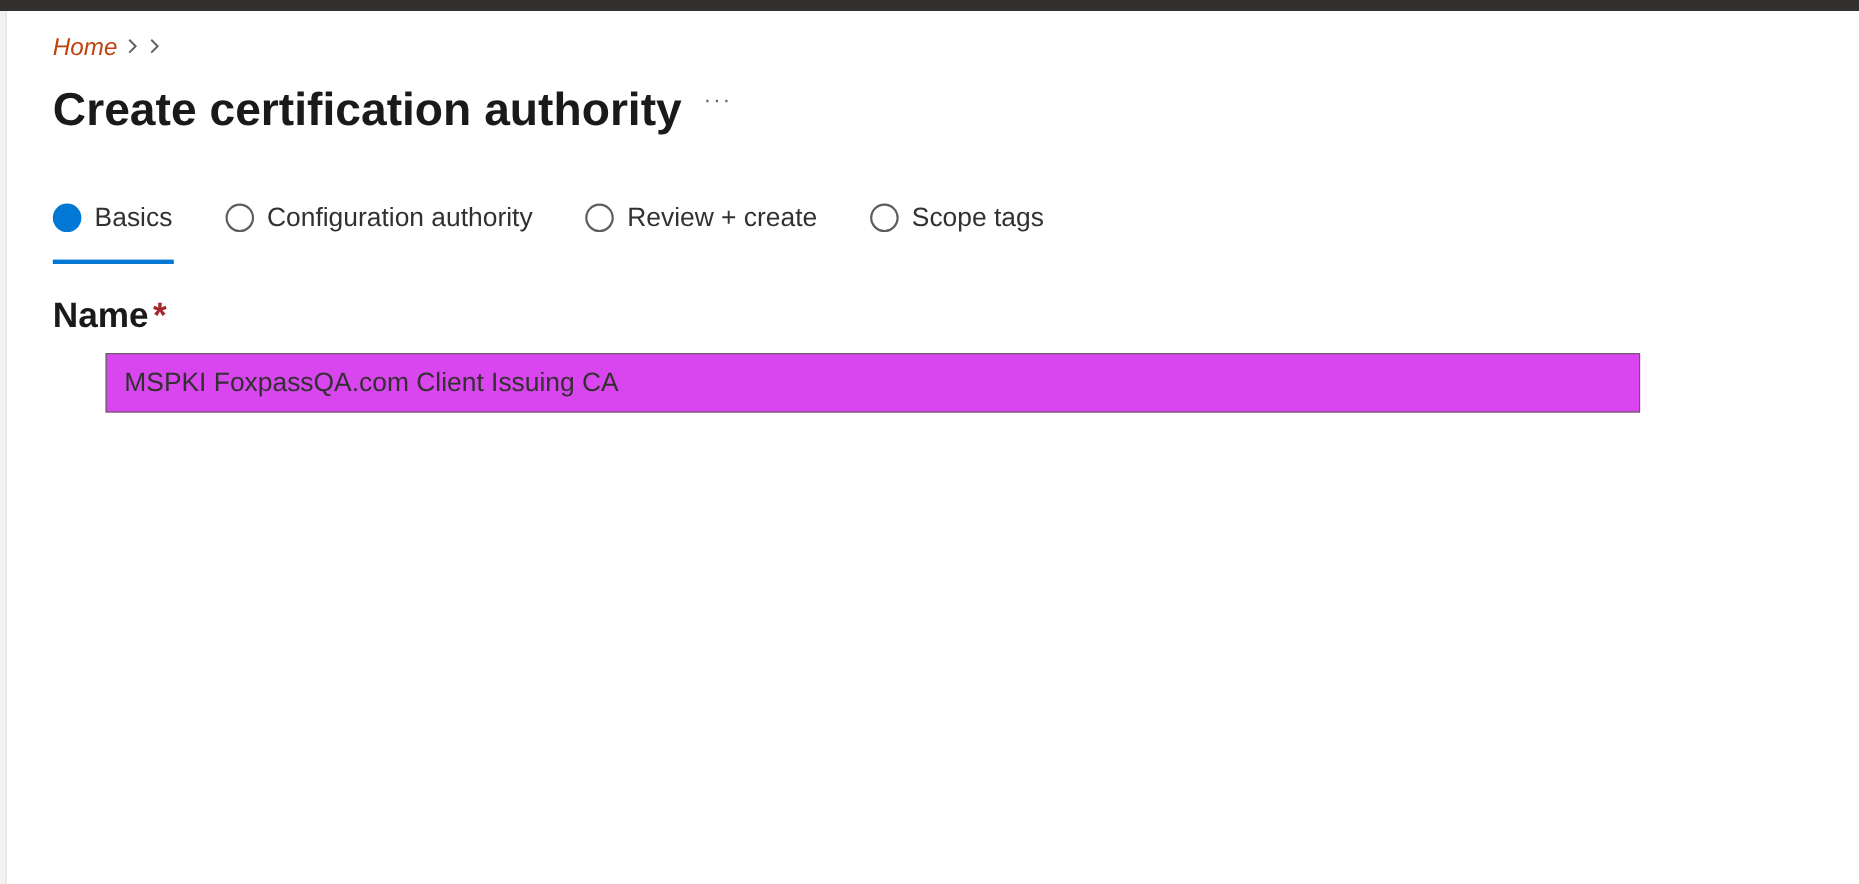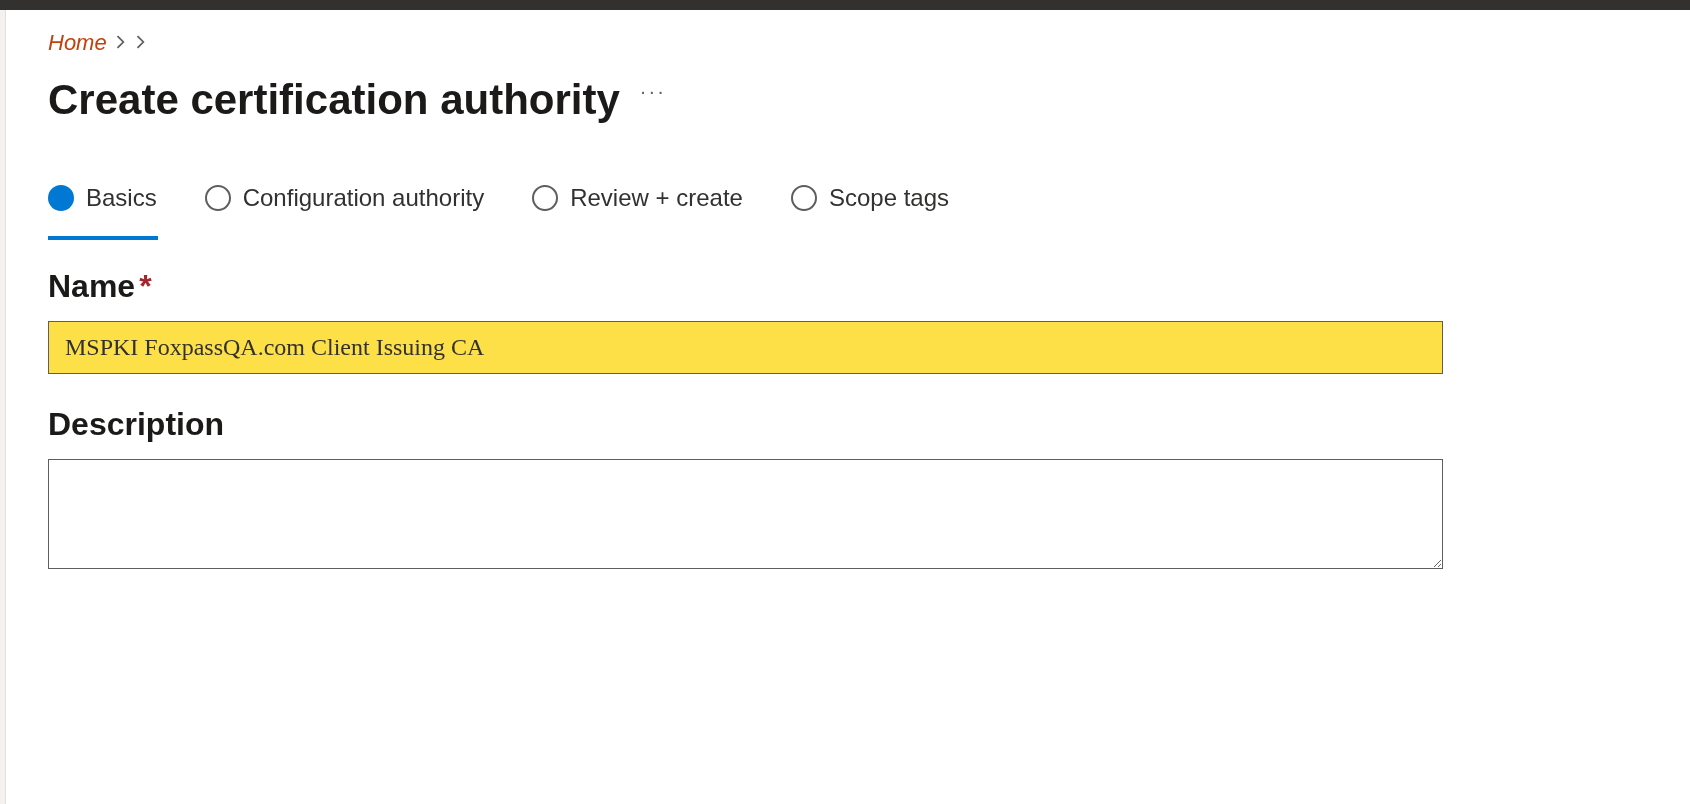--- a/index.html
+++ b/index.html
@@ -115,25 +115,26 @@
     }
     .required-star {
       color: #a4262c;
       margin-left: 4px;
     }
     .text-input {
       width: 1395px;
       max-width: 100%;
       padding: 12px 16px;
       font-size: 24px;
-      font-family: Liberation Serif, serif;
+      font-family: Liberation Sans, sans-serif;
       border: 1px solid #605e5c;
-      background: #fde047;
+      background: #d946ef;
       color: #323130;
       outline: none;
+      margin-left: 48px;
     }
     .textarea-input {
       width: 1395px;
       max-width: 100%;
       height: 110px;
       padding: 12px 16px;
       font-size: 24px;
       font-family: inherit;
       border: 1px solid #605e5c;
       background: #ffffff;
@@ -193,18 +194,14 @@
 
   <div class="tab-separator-line"></div>
 
   <div class="form-group">
     <label class="form-label">
       <span>Name</span><span class="required-star">*</span>
     </label>
     <input type="text" class="text-input" value="MSPKI FoxpassQA.com Client Issuing CA" style="">
   </div>
 
-  <div class="form-group">
-    <label class="form-label">Description</label>
-    <textarea class="textarea-input" style=""></textarea>
-  </div>
 
 </div>
 
 </body></html>

